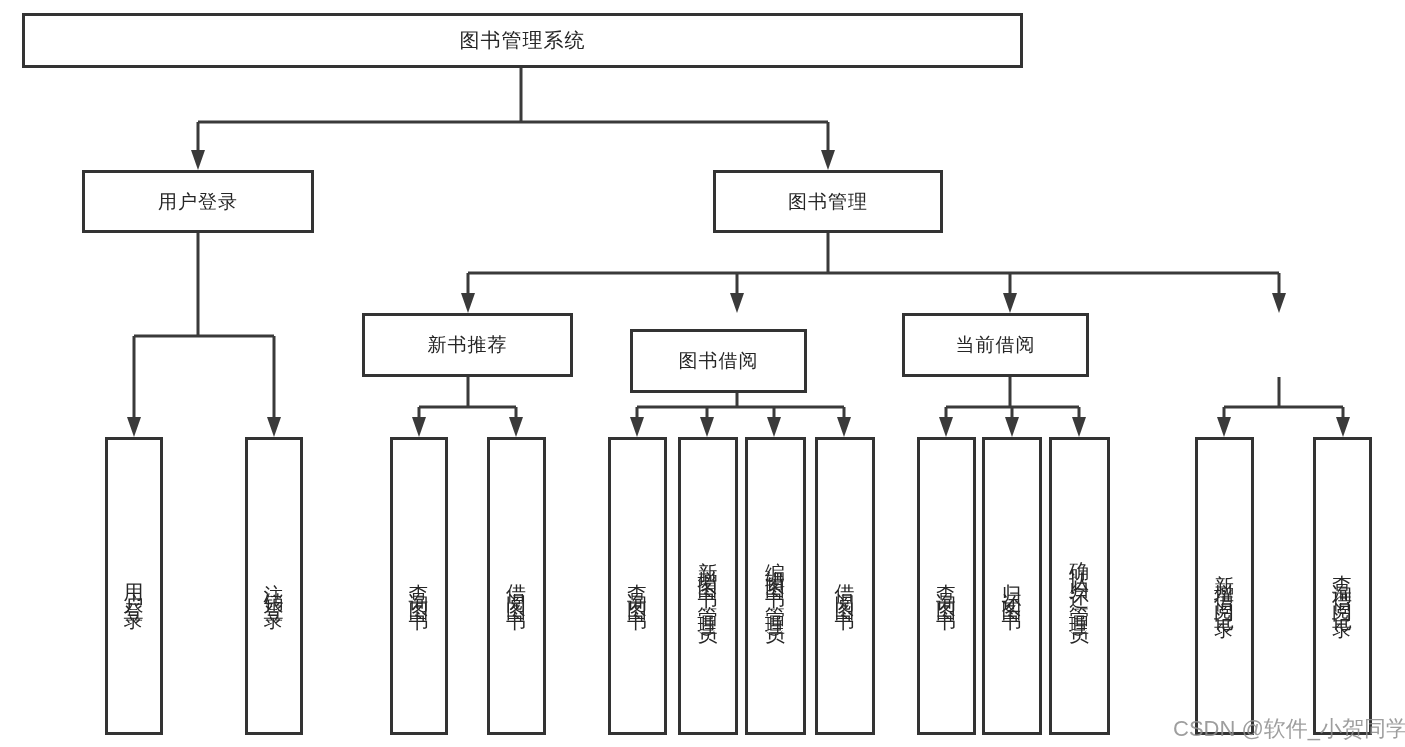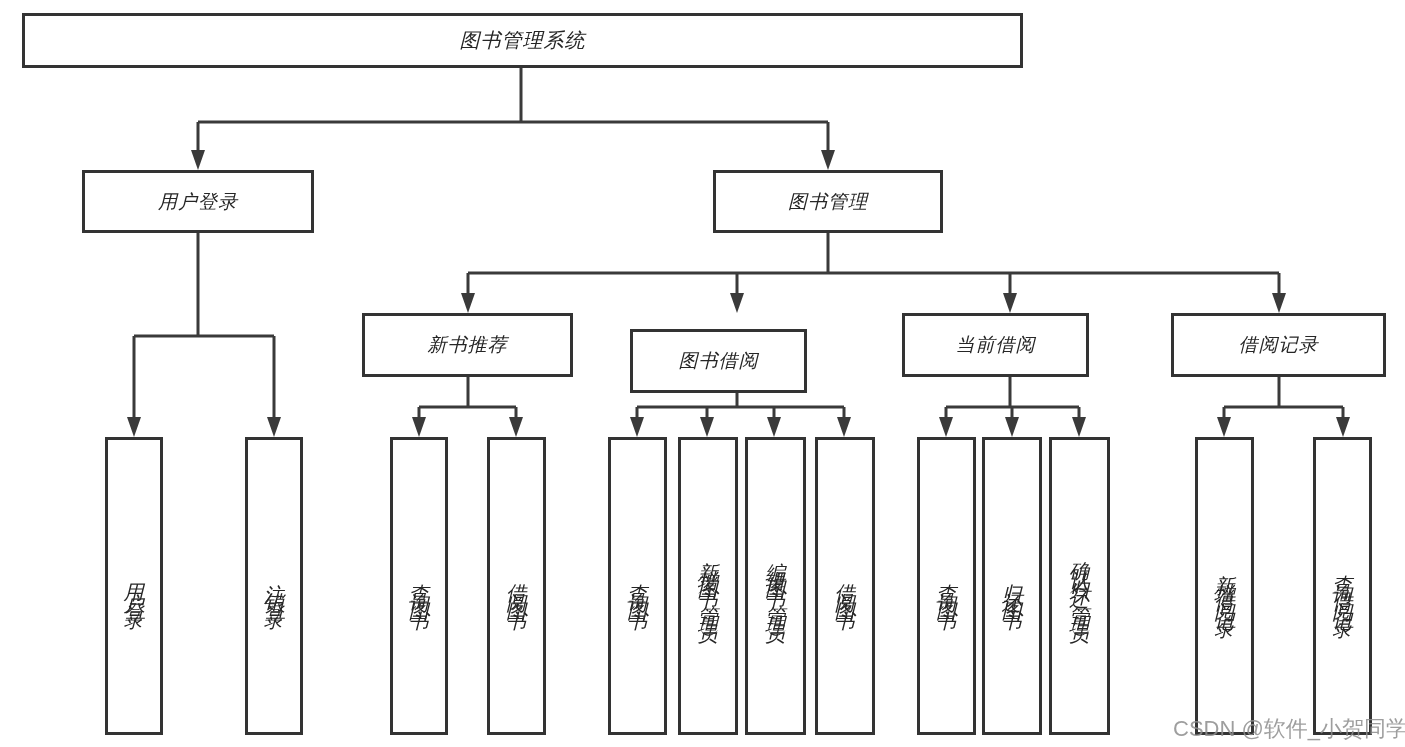--- a/index.html
+++ b/index.html
@@ -25,21 +25,20 @@
   .node {
     position: absolute;
     box-sizing: border-box;
     background: #ffffff;
     border: 3px solid #333333;
     display: flex;
     align-items: center;
     justify-content: center;
     color: #262626;
     z-index: 1;
-    font-style: italic;
   }
   .node.hlabel span {
     font-size: 19px;
     letter-spacing: 1px;
     white-space: nowrap;
   }
   .node.root span {
     font-size: 20px;
   }
   .node.leaf span {
@@ -112,23 +111,20 @@
 
   <div class="node hlabel" style="left:713px;top:170px;width:230px;height:63px">
     <span>图书管理</span>
   </div>
   <div class="node hlabel" style="left:630px;top:329px;width:177px;height:64px">
     <span>图书借阅</span>
   </div>
   <div class="node hlabel" style="left:902px;top:313px;width:187px;height:64px">
     <span>当前借阅</span>
   </div>
-  <div class="node hlabel" style="left:1171px;top:313px;width:215px;height:64px">
-    <span>借阅记录</span>
-  </div>
 
   <div class="node leaf" style="left:105px;top:437px;width:58px;height:298px">
     <span>用户登录</span>
   </div>
   <div class="node leaf" style="left:245px;top:437px;width:58px;height:298px">
     <span>注销登录</span>
   </div>
 
   <div class="node leaf" style="left:390px;top:437px;width:58px;height:298px">
     <span>查询图书</span>

